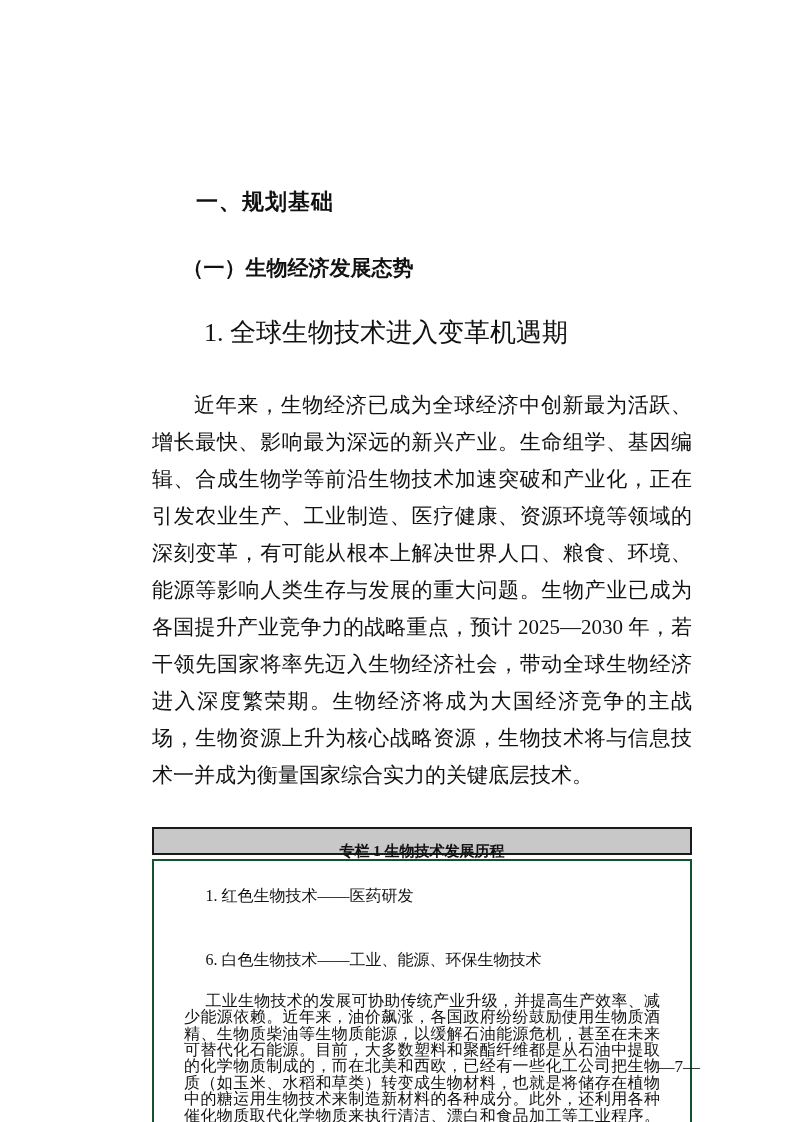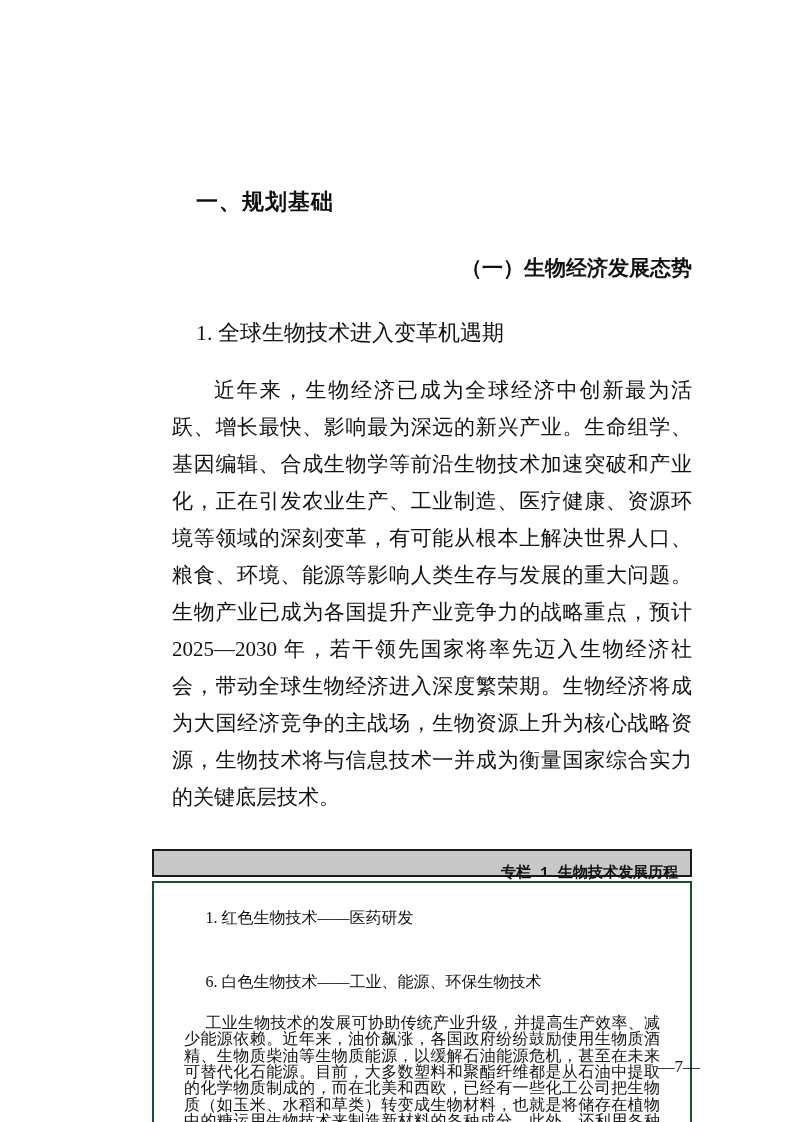--- a/index.html
+++ b/index.html
@@ -28,48 +28,46 @@
     letter-spacing: 1px;
     margin-bottom: 14px;
   }
   .h2 {
     font-family: "Liberation Serif", serif;
     font-weight: bold;
     font-size: 21px;
     line-height: 28px;
     text-indent: 1.45em;
     margin-bottom: 13px;
-    text-align: right;
   }
   .h3 {
     font-family: "Liberation Serif", serif;
     font-weight: normal;
-    font-size: 22px;
+    font-size: 26px;
     line-height: 28px;
     text-indent: 2em;
-    margin-bottom: 1px;
+    margin-bottom: 16px;
   }
   .body-para {
     font-size: 21px;
     line-height: 37px;
     text-align: justify;
     text-indent: 2em;
     font-family: "Liberation Serif", serif;
-    margin-left: 20px;
   }
   .column-box { margin-top: 9px; }
   .column-header {
     background: #c8c8c8;
     border: 2px solid #1a1a1a;
     height: 25px;
     line-height: 21px;
-    text-align: right;
+    text-align: center;
     font-weight: bold;
     font-size: 15px;
-    font-family: Liberation Mono, monospace;
+    font-family: Liberation Serif, serif;
     margin-bottom: 4px;
   }
   .column-body {
     border: 2px solid #14532d;
     padding: 3px 6px 5px 6px;
     font-size: 16px;
     line-height: 16.4px;
     text-align: justify;
     font-family: "Liberation Serif", serif;
   }

